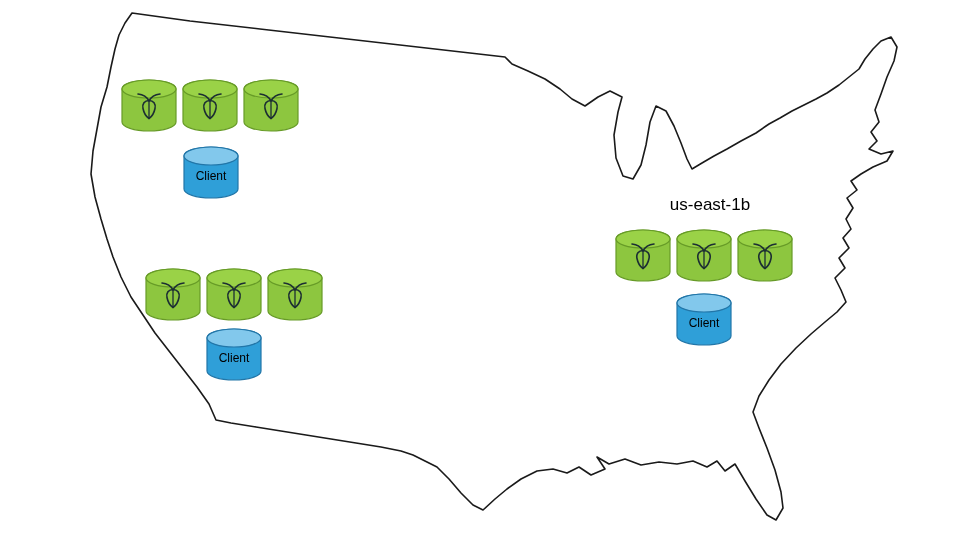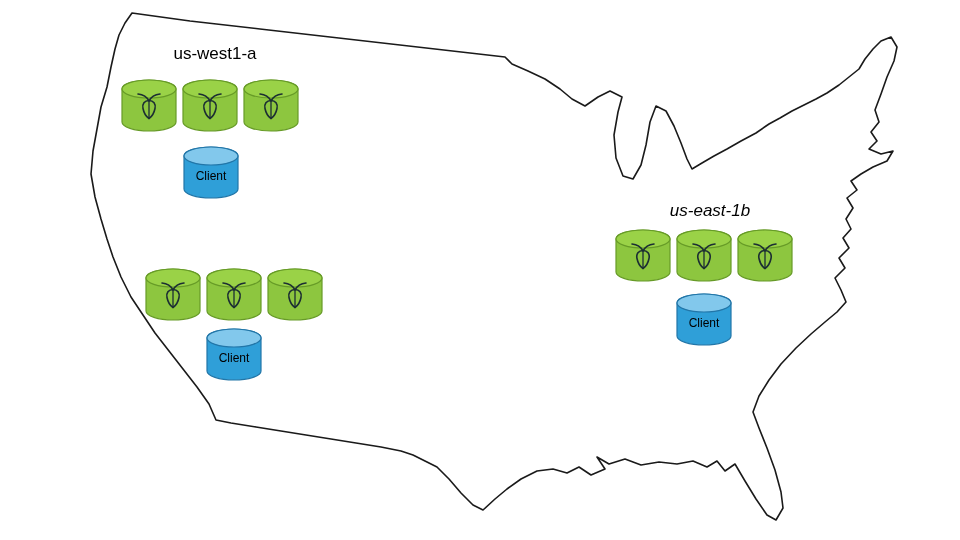--- a/index.html
+++ b/index.html
@@ -66,21 +66,20 @@
           <path d="M29,25 L29,41" style="stroke-width:1.3;"></path>
         </g>
       </g>
       <g id="sym-client">
         <path d="M2,12 L2,45 A27,9 0 0 0 56,45 L56,12 A27,9 0 0 0 2,12 Z" style="fill:var(--client-body,#2f9fd8);stroke:var(--client-stroke,#2276a8);stroke-width:1.2;"></path>
         <ellipse cx="29" cy="12" rx="27" ry="9" style="fill:var(--client-top,#82c8ec);stroke:var(--client-stroke,#2276a8);stroke-width:1.2;"></ellipse>
       </g>
     </defs>
   </svg>
 
-  <div class="region-label" style="left:145px;top:44px;width:140px;">us-west1-a</div>
   <div class="node-row" style="left:120px;top:77px;">
     <svg class="cyl" width="58" height="58" viewBox="0 0 58 58">
         <use href="#sym-node"></use>
       </svg>
     <svg class="cyl" width="58" height="58" viewBox="0 0 58 58">
         <use href="#sym-node"></use>
       </svg>
     <svg class="cyl" width="58" height="58" viewBox="0 0 58 58">
         <use href="#sym-node"></use>
       </svg>
@@ -99,21 +98,21 @@
       </svg>
     <svg class="cyl" width="58" height="58" viewBox="0 0 58 58">
         <use href="#sym-node"></use>
       </svg>
   </div>
   <svg class="client-cyl" style="left:205px;top:326px;" width="58" height="58" viewBox="0 0 58 58">
     <use href="#sym-client"></use>
     <text class="client-text" x="29" y="36">Client</text>
   </svg>
 
-  <div class="region-label" style="left:640px;top:201px;width:140px;font-style:italic;">us-east-1b</div>
+  <div class="region-label" style="left:640px;top:195px;width:140px;">us-east-1b</div>
   <div class="node-row" style="left:614px;top:227px;">
     <svg class="cyl" width="58" height="58" viewBox="0 0 58 58">
         <use href="#sym-node"></use>
       </svg>
     <svg class="cyl" width="58" height="58" viewBox="0 0 58 58">
         <use href="#sym-node"></use>
       </svg>
     <svg class="cyl" width="58" height="58" viewBox="0 0 58 58">
         <use href="#sym-node"></use>
       </svg>

